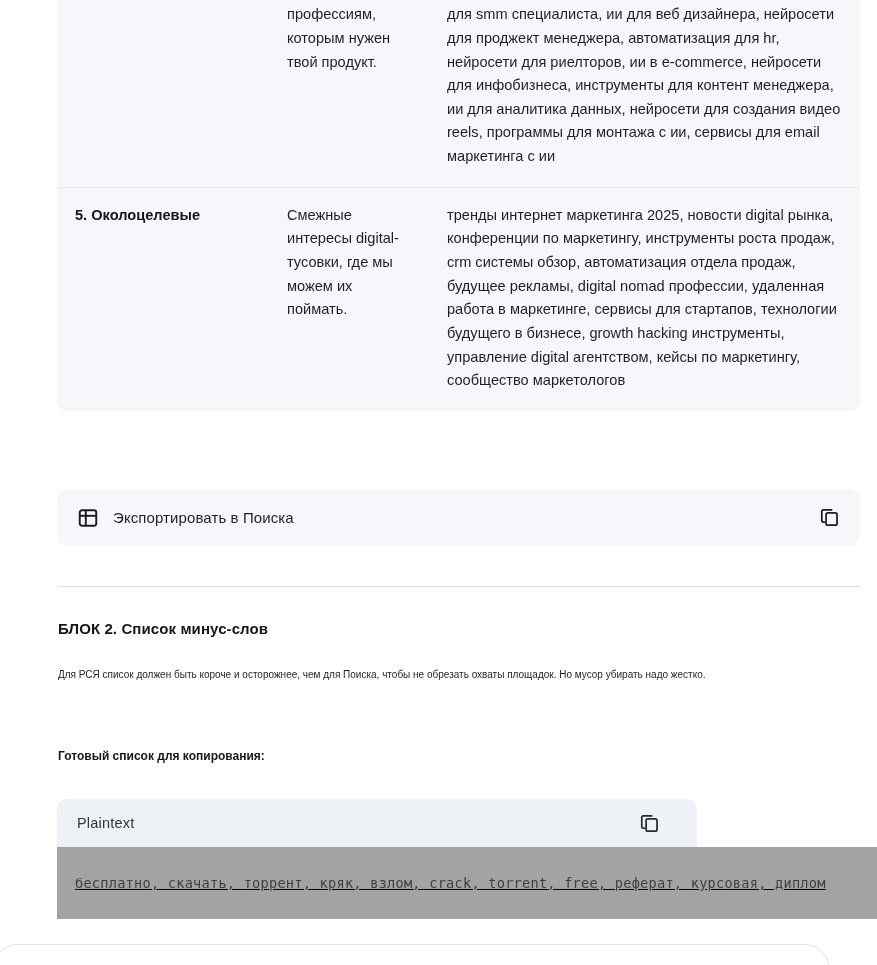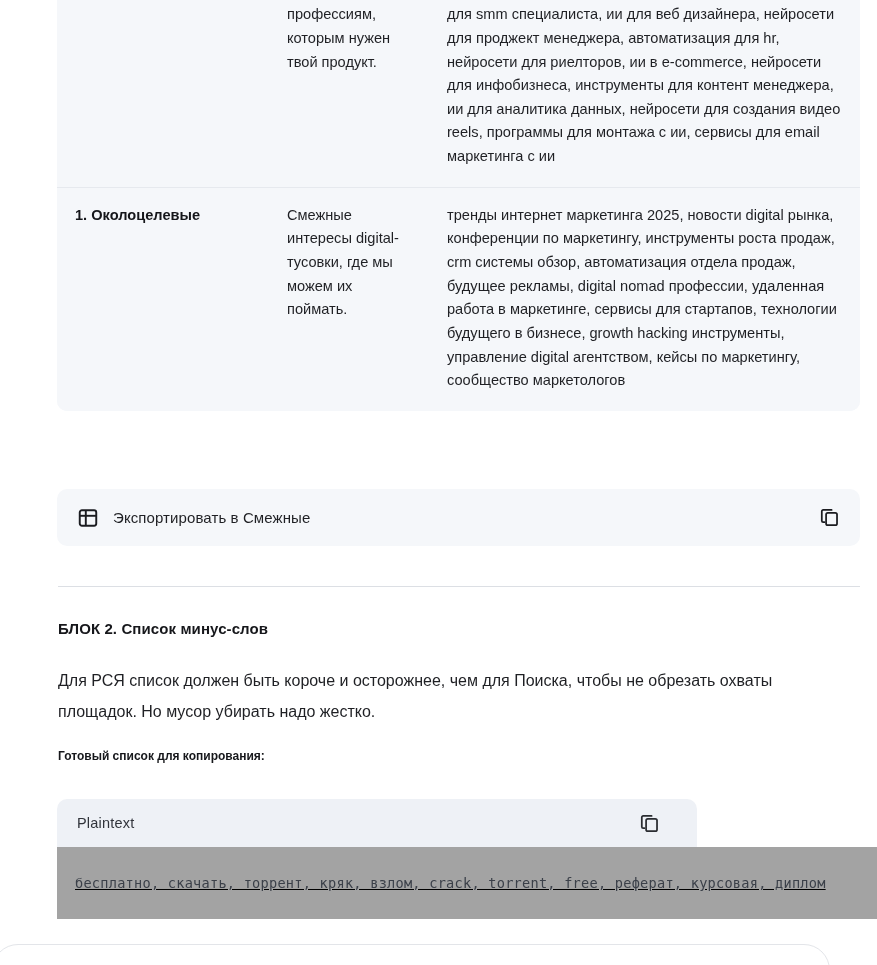--- a/index.html
+++ b/index.html
@@ -79,21 +79,21 @@
   .prose { position: absolute; left: 58px; width: 802px; }
   .h-block {
     top: 620px;
     font-size: 15px;
     font-weight: 700;
     color: #16171b;
     letter-spacing: .1px;
   }
   .p-body {
     top: 665px;
-    font-size: 16px;
+    font-size: 10px;
     line-height: 1.95;
     color: #1f2024;
     width: 790px;
   }
   .h-ready {
     top: 749px;
     font-size: 12px;
     font-weight: 700;
     color: #16171b;
   }
@@ -161,39 +161,39 @@
         <tr>
           <td class="c1">
 
             <div class="cell-sub">(Вместо Гео)</div>
           </td>
           <td class="c2">Запросы по конкретным профессиям, которым нужен твой продукт.</td>
           <td class="c3">нейросети для дизайнера интерьера, ии для копирайтера, инструменты для таргетолога, нейросети для smm специалиста, ии для веб дизайнера, нейросети для проджект менеджера, автоматизация для hr, нейросети для риелторов, ии в e-commerce, нейросети для инфобизнеса, инструменты для контент менеджера, ии для аналитика данных, нейросети для создания видео reels, программы для монтажа с ии, сервисы для email маркетинга с ии</td>
         </tr>
         <tr class="row-sep">
           <td class="c1">
-            <div class="cell-strong">1. Околоцелевые</div>
+            <div class="cell-strong">5. Околоцелевые</div>
           </td>
           <td class="c2">Смежные интересы digital-тусовки, где мы можем их поймать.</td>
           <td class="c3">тренды интернет маркетинга 2025, новости digital рынка, конференции по маркетингу, инструменты роста продаж, crm системы обзор, автоматизация отдела продаж, будущее рекламы, digital nomad профессии, удаленная работа в маркетинге, сервисы для стартапов, технологии будущего в бизнесе, growth hacking инструменты, управление digital агентством, кейсы по маркетингу, сообщество маркетологов</td>
         </tr>
       </tbody>
     </table>
   </div>
 
   <div class="export-bar">
     <div class="export-left">
       <span>
         <svg class="icon-grid" viewBox="0 0 24 24" fill="none" xmlns="http://www.w3.org/2000/svg">
           <rect x="3" y="3.6" width="18" height="16.8" rx="2.4" stroke="#1b1c20" stroke-width="2.1"></rect>
           <line x1="3.3" y1="9.6" x2="20.7" y2="9.6" stroke="#1b1c20" stroke-width="2.1"></line>
           <line x1="9.6" y1="4.1" x2="9.6" y2="19.9" stroke="#1b1c20" stroke-width="2.1"></line>
         </svg>
       </span>
-      <span class="export-label">Экспортировать в Смежные</span>
+      <span class="export-label">Экспортировать в Поиска</span>
     </div>
     <div class="spacer"></div>
     <span>
       <svg class="icon-copy" viewBox="0 0 24 24" fill="none" xmlns="http://www.w3.org/2000/svg">
         <path d="M6.2 17.4H4.8A1.6 1.6 0 0 1 3.2 15.8V4.9A1.6 1.6 0 0 1 4.8 3.3h9.6" stroke="#1b1c20" stroke-width="2" stroke-linecap="round"></path>
         <rect x="8.1" y="6.6" width="12.5" height="14.2" rx="2" stroke="#1b1c20" stroke-width="2"></rect>
       </svg>
     </span>
   </div>
 

